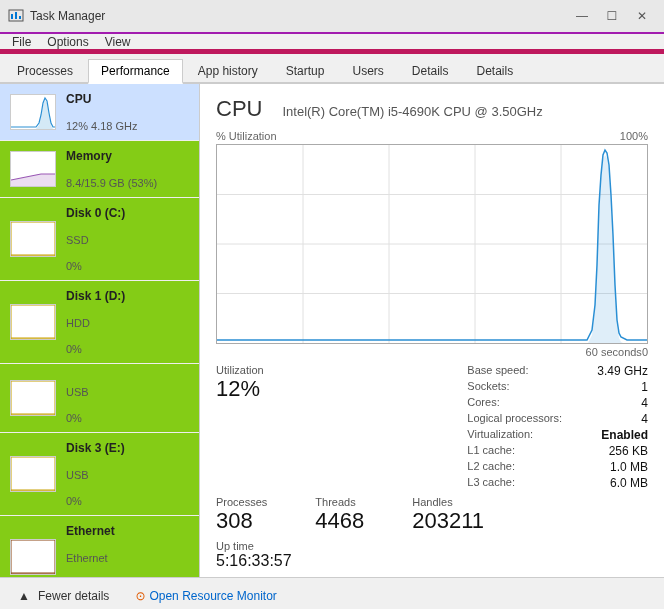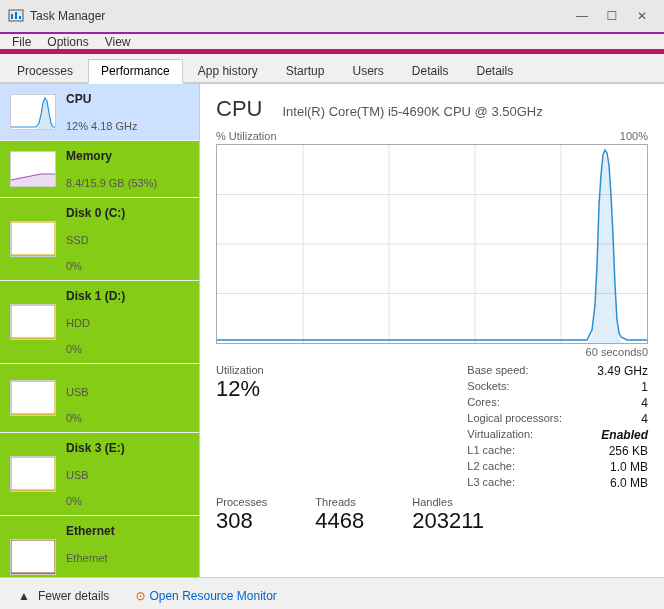--- a/index.html
+++ b/index.html
@@ -209,21 +209,20 @@
       color: #555;
       min-width: 130px;
     }
     .info-val {
       font-size: 12px;
       color: #111;
       font-weight: 400;
     }
     .info-val.bold {
       font-weight: 700;
-      font-style: italic;
     }
 
     
     .bottom-bar {
       height: 36px;
       background: #f0f0f0;
       border-top: 1px solid #ccc;
       display: flex;
       align-items: center;
       padding: 0 10px;
@@ -509,20 +508,24 @@
       <div class="stat-col">
         <div class="stat-label">Threads</div>
         <div class="stat-value">4468</div>
       </div>
       <div class="stat-col">
         <div class="stat-label">Handles</div>
         <div class="stat-value">203211</div>
       </div>
     </div>
 
+    <div class="uptime-section">
+      <div class="uptime-label">Up time</div>
+      <div class="uptime-value">5:16:33:57</div>
+    </div>
   </div>
 </div>
 
 <div class="bottom-bar">
   <button class="bottom-btn">
     <span class="bottom-btn-icon">▲</span>
     <span>Fewer details</span>
   </button>
   <button class="link-btn">
     <span style="color:#e05a00;">⊙</span>

